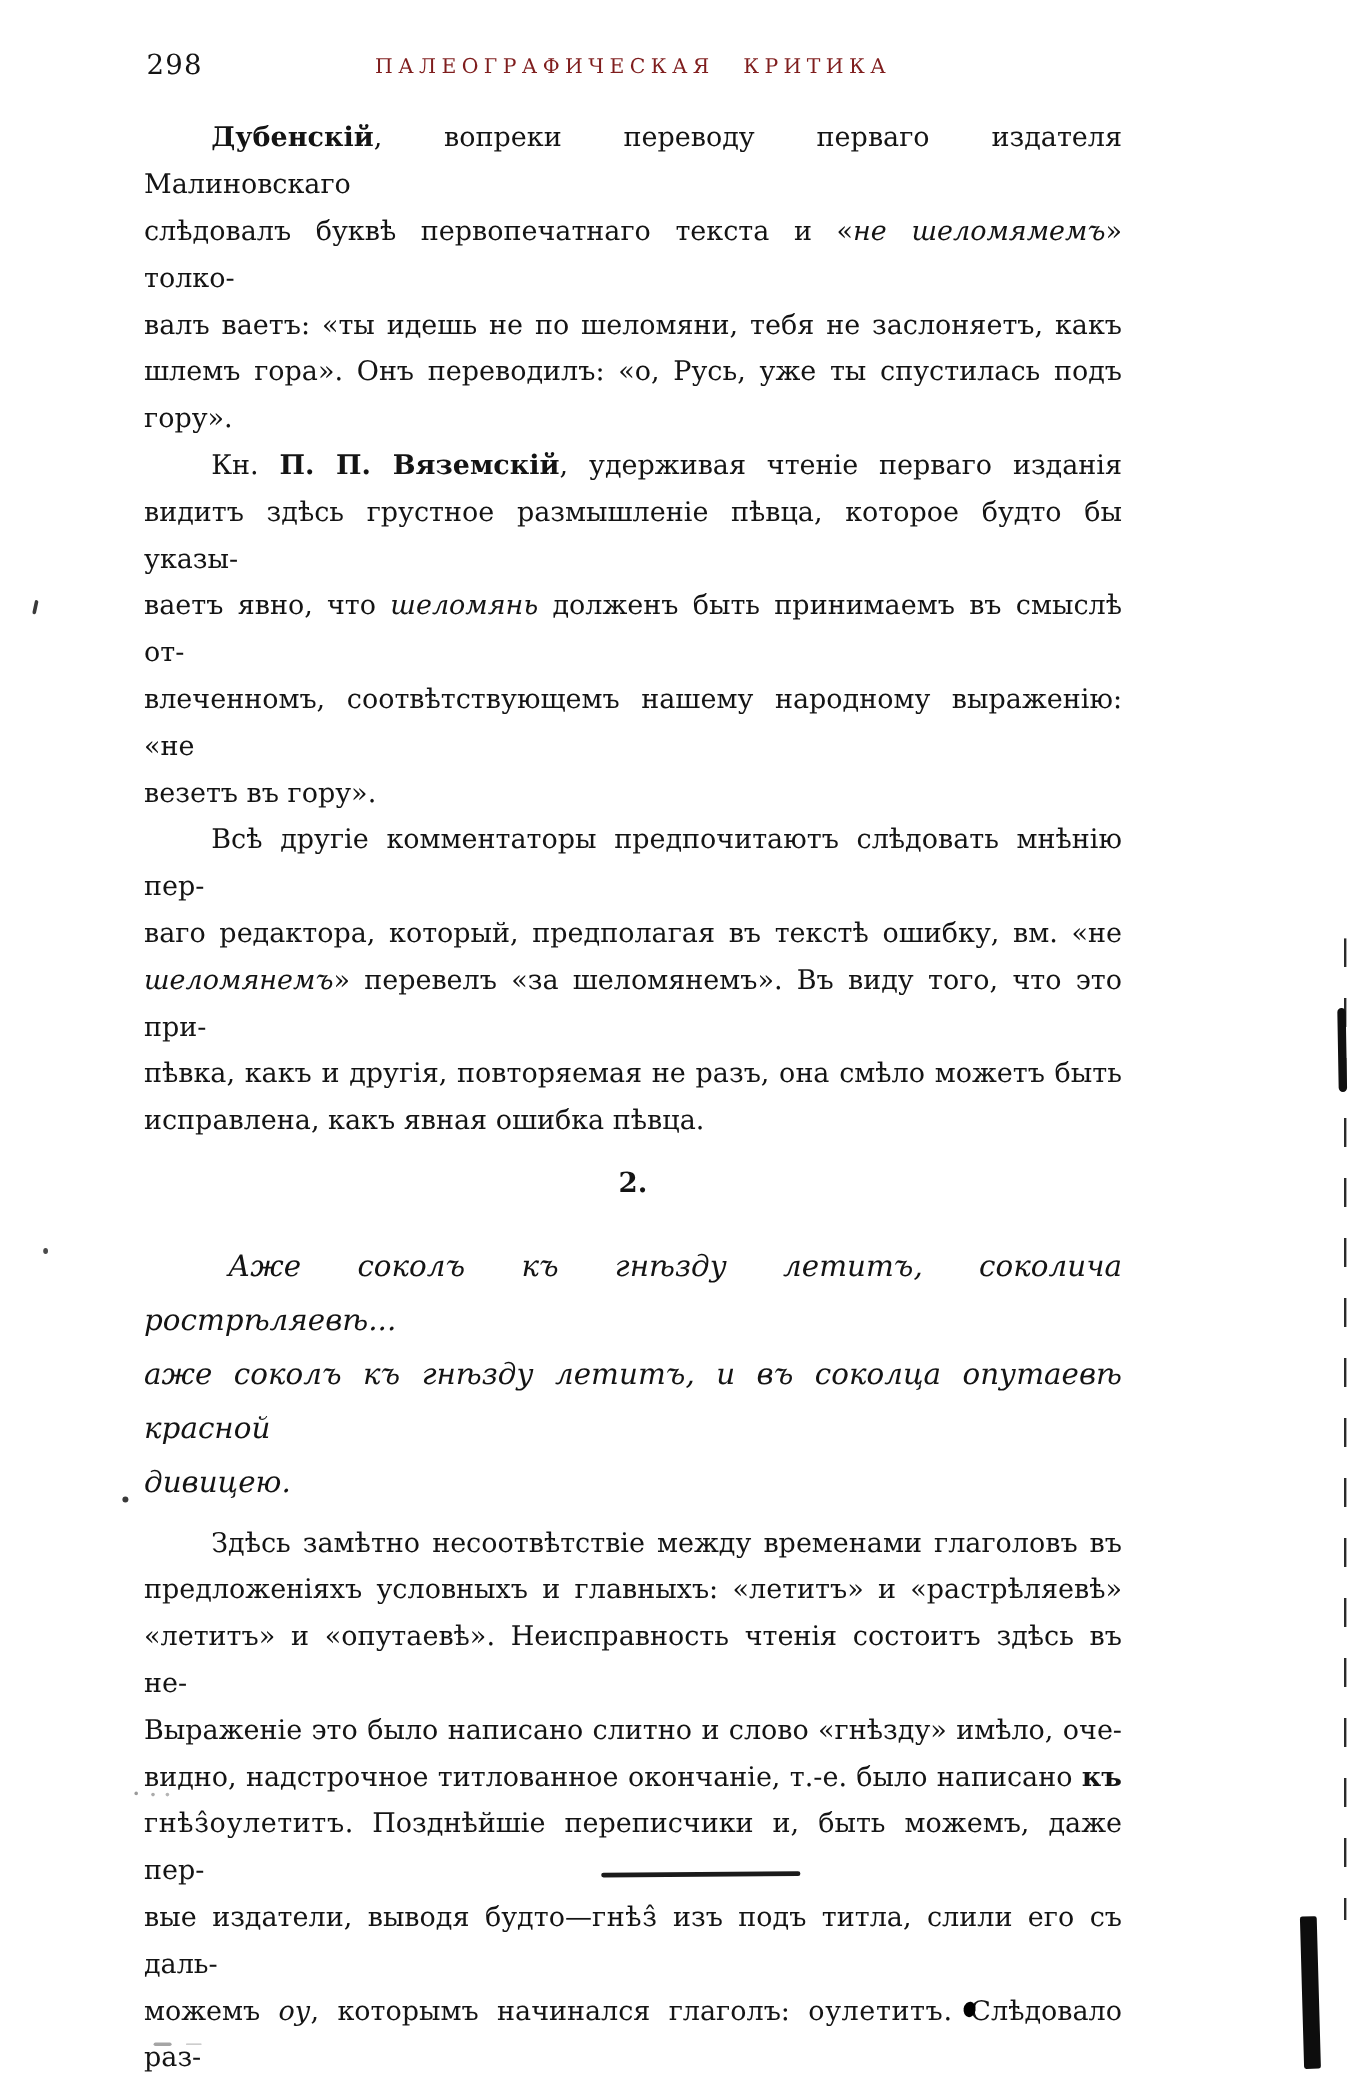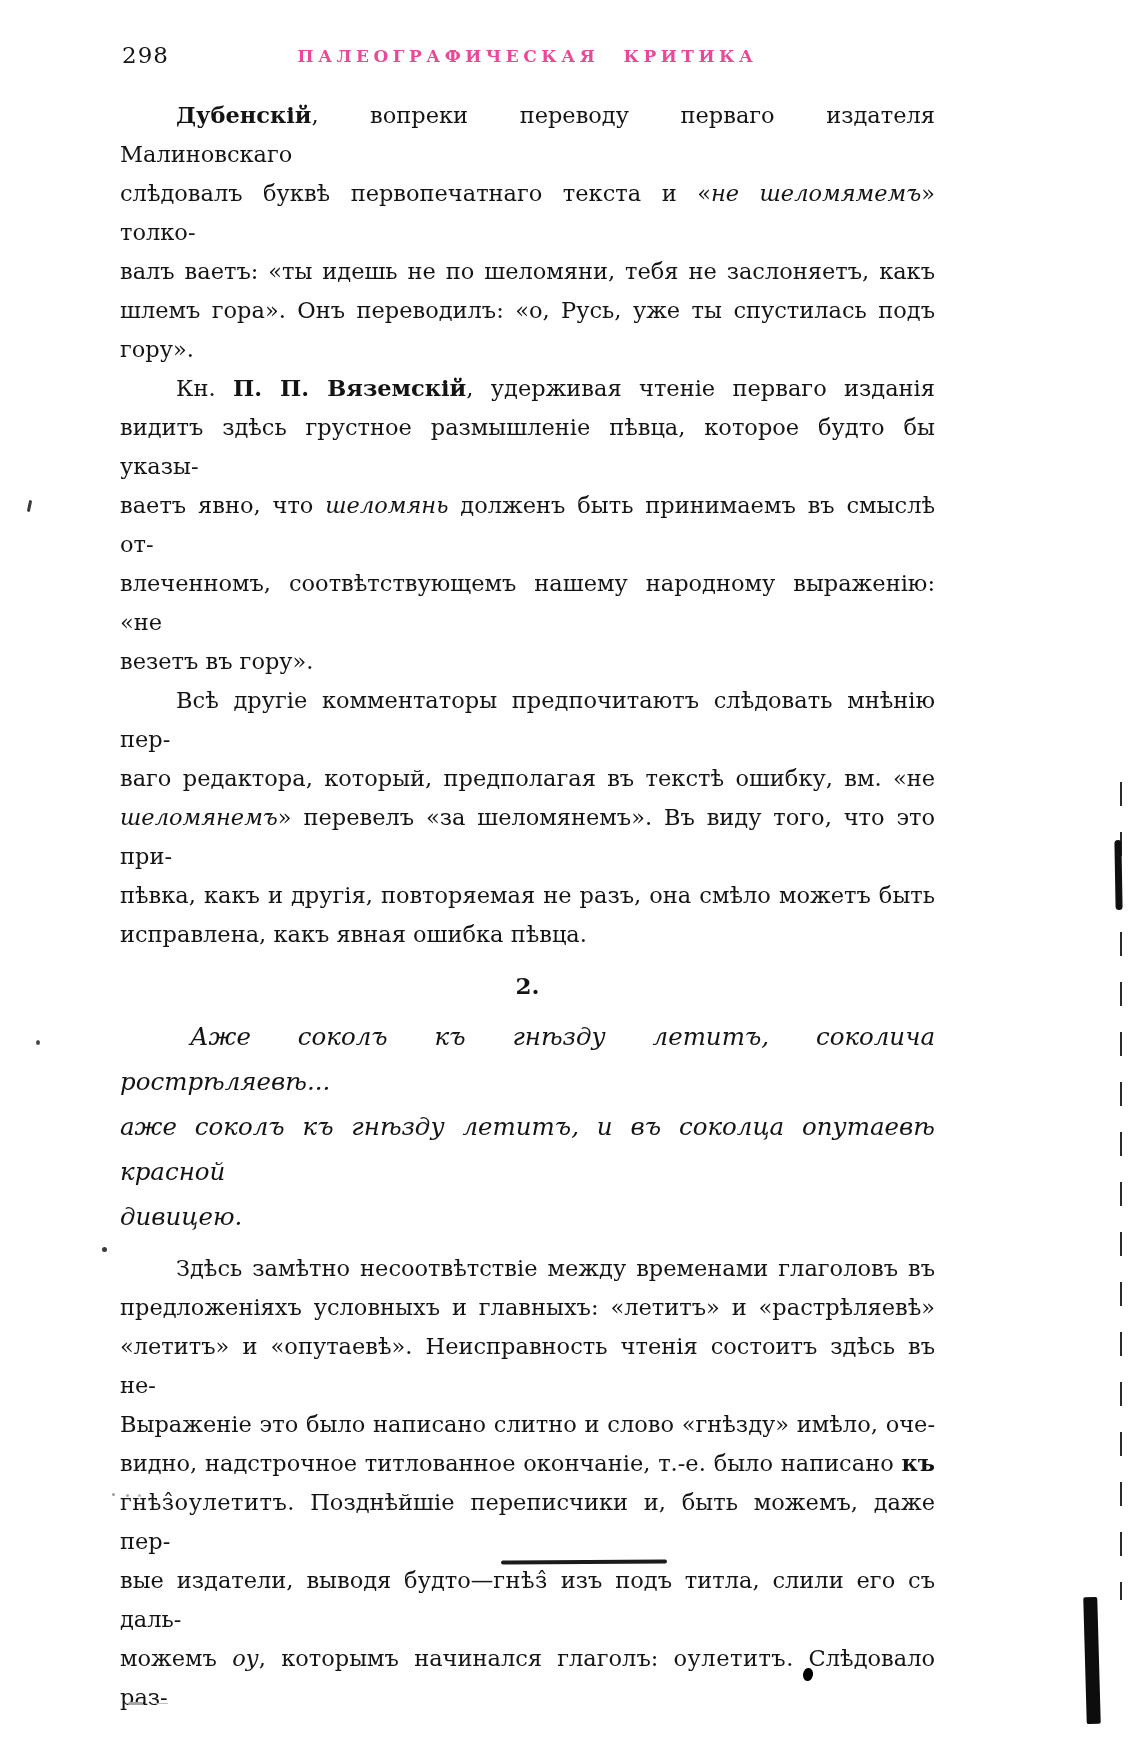--- a/index.html
+++ b/index.html
@@ -9,37 +9,37 @@
     position:relative;
     overflow:hidden;
     font-family:"DejaVu Serif", serif;
     color:#141414;
   }
   .page{position:absolute;inset:0}
 
   
   .running-head{position:absolute;top:42px;left:120px;right:205px;height:30px}
   .page-num{position:absolute;left:2px;top:0;font-size:23px;letter-spacing:1px}
-  .run-title{display:block;text-align:center;font-size:17px;font-weight:bold;
-             letter-spacing:4.5px;word-spacing:14px;padding-top:4px;color:#ec4899}
+  .run-title{display:block;text-align:center;font-size:17px;font-weight:normal;
+             letter-spacing:4.5px;word-spacing:14px;padding-top:4px;color:#7f1d1d}
 
   
   main{position:absolute;top:96px;left:120px;width:815px}
   .block{margin:0}
   .line{font-size:22.5px;line-height:39px;text-align:justify;text-align-last:justify}
   .line.nj{text-align-last:left}
   .line.ind{text-indent:56px}
   .seg.b{font-weight:bold}
   .seg.i{font-style:italic}
   .seg.cs{font-weight:normal;letter-spacing:.5px}
 
   .section-num{margin-top:12px}
   .section-num .line{text-align:center;text-align-last:center;font-weight:bold;font-size:23px}
 
-  .quote{margin-top:9px;margin-bottom:10px}
+  .quote{margin-top:27px;margin-bottom:10px}
   .quote .line{font-size:24.5px;line-height:45px}
   .quote .line.ind{text-indent:70px}
 
   
   .end-rule{position:absolute;left:501px;top:1560px;width:166px;height:4px;
             background:#1b1b1b;border-radius:2px;transform:rotate(-.4deg)}
 
   
   .ink-dot{position:absolute;left:803px;top:1668px;width:10px;height:13px;
            background:#000;border-radius:50%;transform:rotate(10deg)}

